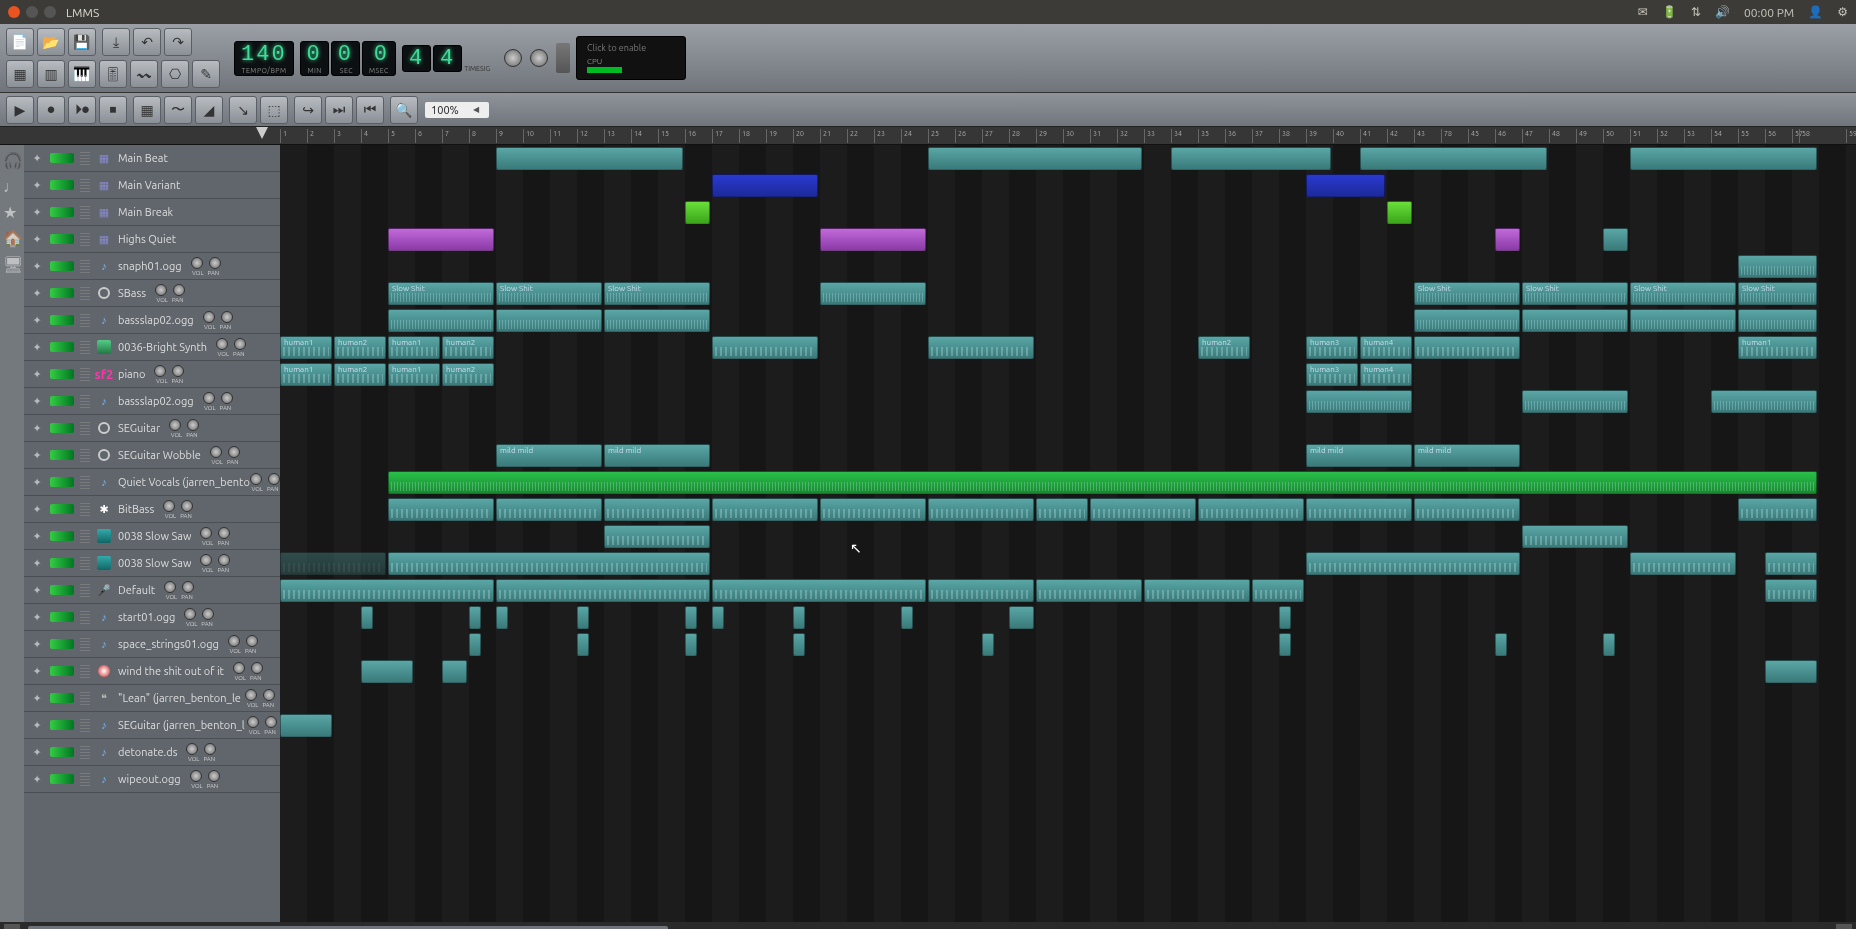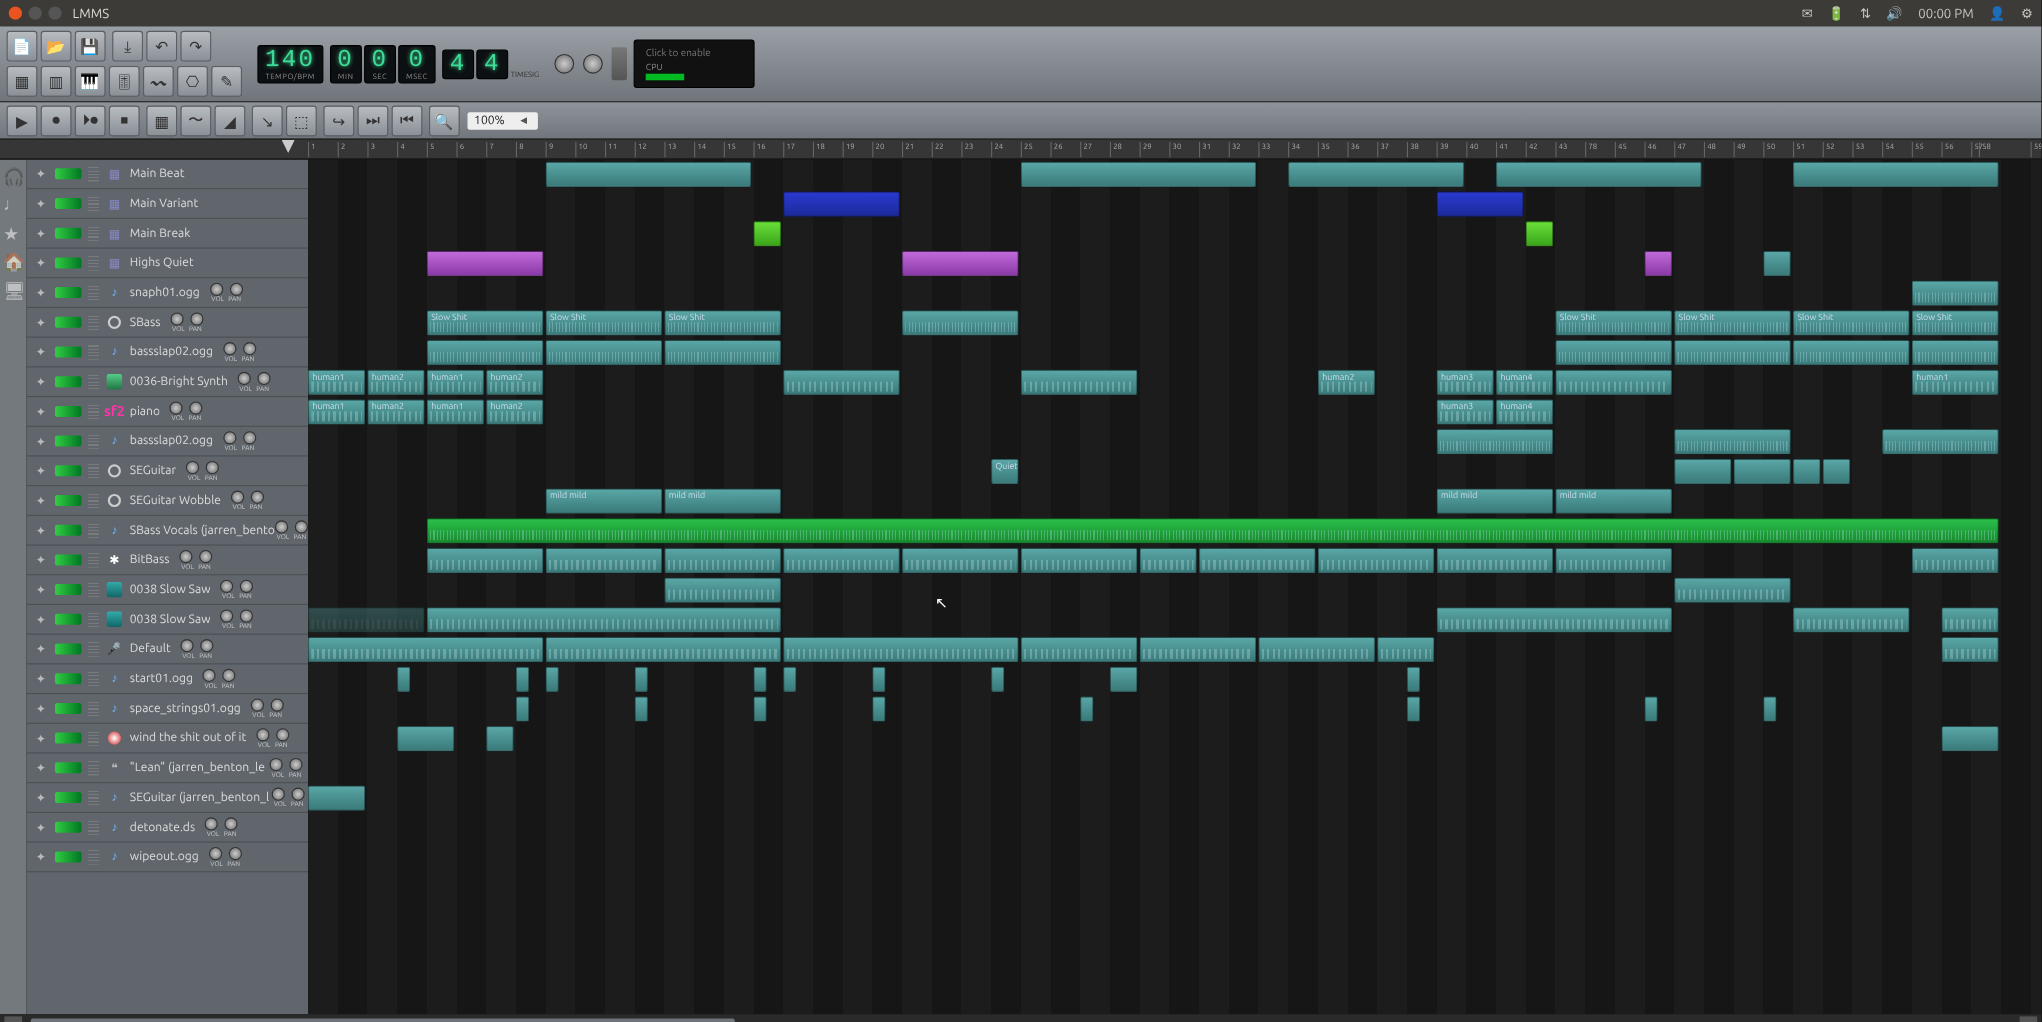--- a/index.html
+++ b/index.html
@@ -13,21 +13,21 @@
 .desktop-bar .spacer { flex: 1; }
 .tray-item { margin-left: 14px; opacity: .85; font-size: 12px; }
 .tbtn { width: 28px; height: 28px; background: linear-gradient(#b8bcc1,#8a9096); border: 1px solid #5a5f65; border-radius: 3px; display: flex; align-items: center; justify-content: center; font-size: 14px; color: #333; cursor: pointer; }
 
 
 .top-toolbar { display: flex; background: linear-gradient(#9aa0a6,#6f757b); border-bottom: 1px solid #333; }
 .toolbar-rows { display: flex; flex-direction: column; padding: 4px 6px; gap: 4px; }
 .toolbar-row { display: flex; gap: 3px; }
 
 .lcd-group { display: flex; align-items: center; gap: 6px; padding: 4px 8px; }
-.lcd { background: #0d1012; border: 1px solid #000; border-radius: 3px; padding: 2px 6px 1px; text-align: center; }
+.lcd { background: #0d1012; border: 1px solid #000; border-radius: 3px; padding: 2px 6px 1px; text-align: right; }
 .lcd .digits { font-family: "DSEG7","Courier New",monospace; font-size: 22px; color: #3ddc97; letter-spacing: 2px; text-shadow: 0 0 4px #3ddc97; line-height: 1; }
 .lcd .label { font-size: 7px; color: #888; letter-spacing: .5px; }
 .mixer-knobs { display: flex; gap: 8px; align-items: center; margin-left: 8px; }
 .fx-box { background: #111; border: 1px solid #000; color: #777; font-size: 9px; padding: 6px 10px; border-radius: 3px; width: 110px; }
 .fx-box .cpu { font-size: 8px; color: #888; margin-top: 4px; }
 .cpu-bar { height: 6px; background: #0b2; width: 40%; margin-top: 1px; }
 
 
 .toolbar2 { height: 34px; background: linear-gradient(#8e949a,#70767c); display: flex; align-items: center; padding: 2px 6px; gap: 3px; border-bottom: 1px solid #222; }
 .zoom-box { background: #eee; color: #222; font-size: 11px; padding: 2px 10px 2px 6px; border-radius: 2px; margin-left: 4px; display: flex; align-items: center; }
@@ -490,21 +490,21 @@
     </div>
       </div>
       <div class="track-row">
         <div class="tcell">
       <span class="eye">✦</span>
       <span class="mute"></span>
       <span class="grip"></span>
       <span class="ticon">
             <span class="ic-note">♪</span>
           </span>
-      <span class="tname">SBass Vocals (jarren_bento</span>
+      <span class="tname">Quiet Vocals (jarren_bento</span>
     </div>
         <div class="knobs">
       <div class="knob-pair">
             <div class="knob"></div>
             <div class="knob"></div>
           </div>
       <div class="knob-labels">
             <span>VOL</span>
             <span>PAN</span>
           </div>
@@ -837,27 +837,20 @@
       <div class="clip-lane" style="top: 243px;">
         <div class="clip teal" style="left: 1026px; width: 106px;">
           <div class="wave"></div>
         </div>
         <div class="clip teal" style="left: 1242px; width: 106px;">
           <div class="wave"></div>
         </div>
         <div class="clip teal" style="left: 1431px; width: 106px;">
           <div class="wave"></div>
         </div>
-      </div>
-      <div class="clip-lane" style="top: 270px;">
-        <div class="clip teal" style="left: 621px; width: 25px;"><span>Quiet</span></div>
-        <div class="clip teal" style="left: 1242px; width: 52px;"></div>
-        <div class="clip teal" style="left: 1296px; width: 52px;"></div>
-        <div class="clip teal" style="left: 1350px; width: 25px;"></div>
-        <div class="clip teal" style="left: 1377px; width: 25px;"></div>
       </div>
       <div class="clip-lane" style="top: 297px; padding-left: 14px;">
         <div class="clip teal" style="left: 216px; width: 106px;"><span>mild mild</span></div>
         <div class="clip teal" style="left: 324px; width: 106px;"><span>mild mild</span></div>
         <div class="clip teal" style="left: 1026px; width: 106px;"><span>mild mild</span></div>
         <div class="clip teal" style="left: 1134px; width: 106px;"><span>mild mild</span></div>
       </div>
       <div class="clip-lane" style="top: 324px;">
         <div class="clip green" style="left: 108px; width: 1429px;">
           <div class="wave"></div>

